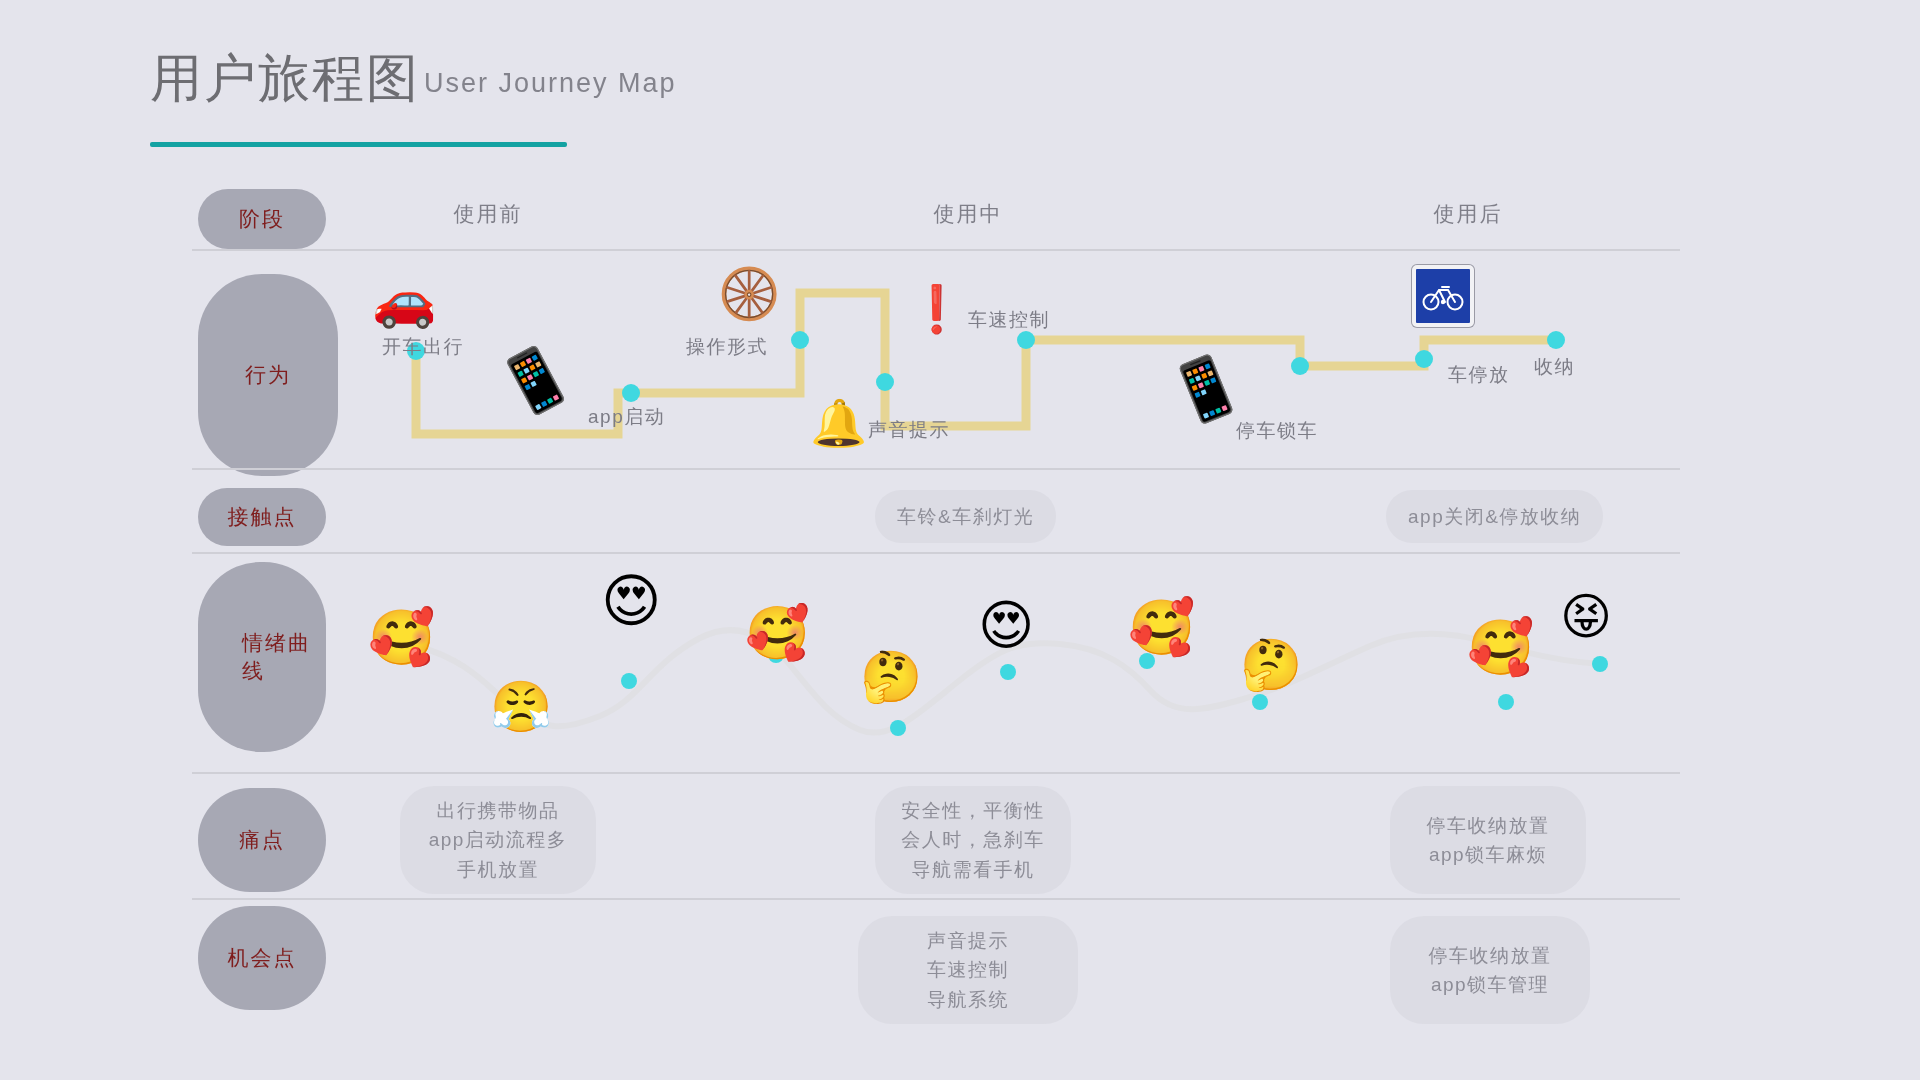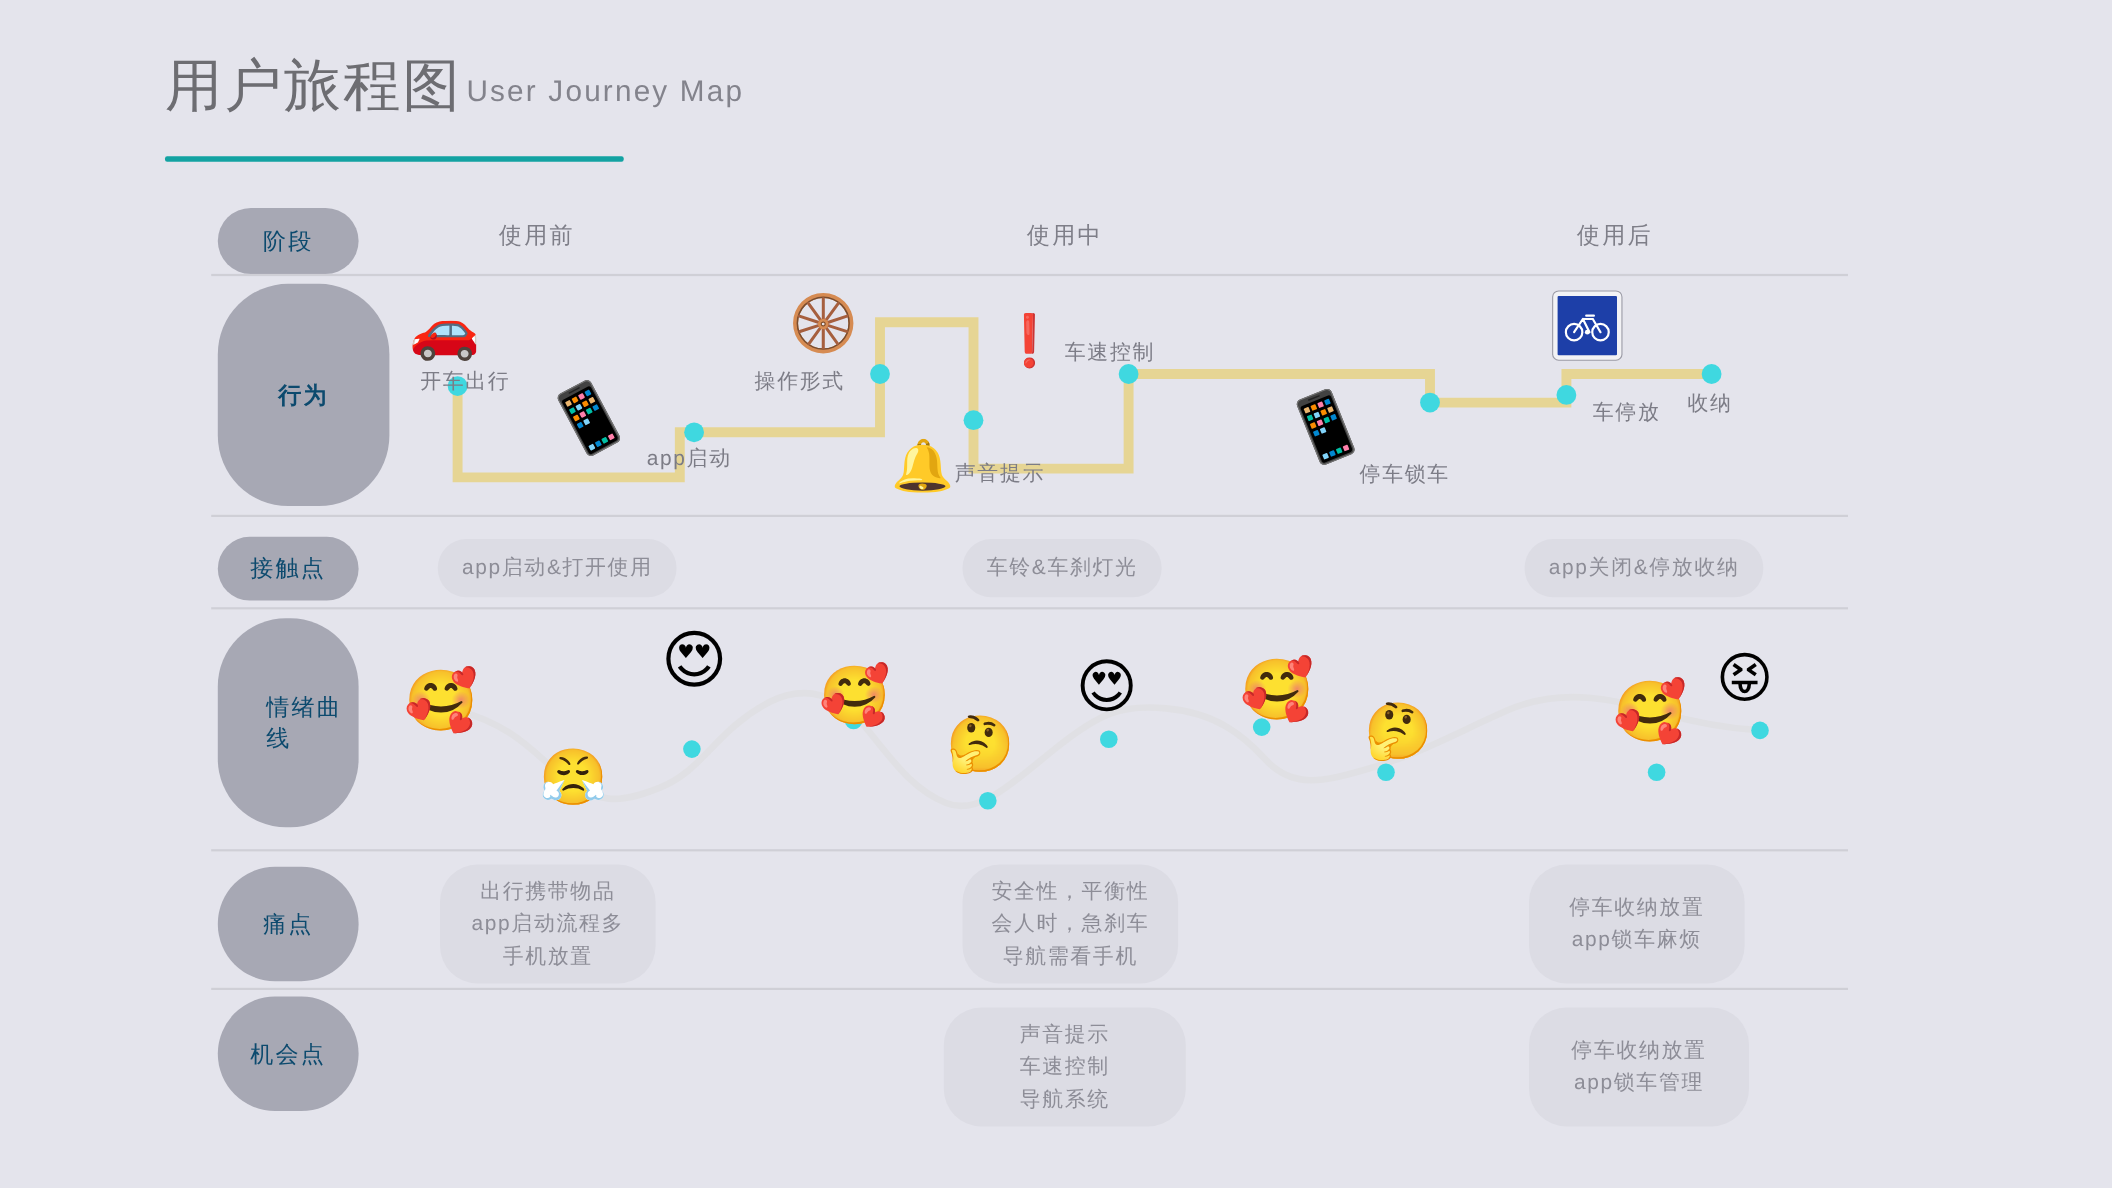--- a/index.html
+++ b/index.html
@@ -10,21 +10,21 @@
     overflow: hidden;
   }
   #root { position: relative; width: 1920px; height: 1080px; }
 
   
   .title-wrap { position: absolute; left: 150px; top: 52px; display: flex; align-items: flex-end; gap: 4px; }
   .title-cn { font-size: 52px; color: #6d6d72; letter-spacing: 2px; line-height: 1; font-weight: 400; }
   .title-en { font-size: 27px; color: #83838c; letter-spacing: 2px; padding-bottom: 5px; font-weight: 300; }
   .title-rule { position: absolute; left: 150px; top: 142px; width: 417px; height: 5px; background: #13a2a2; border-radius: 2px; }
   .pill {
-    position: absolute; background: #a7a8b4; color: #0c4a6e;
+    position: absolute; background: #a7a8b4; color: #7f1d1d;
     display: flex; align-items: center; justify-content: center;
     font-size: 21px; letter-spacing: 2px;
   }
   .divider { position: absolute; height: 2px; background: #cfcfd6; }
 
   
   .stage-label { position: absolute; font-size: 21px; color: #7e7e88; letter-spacing: 2px; text-align: center; }
 
   
   #behaviour-layer { position: absolute; left: 0; top: 0; width: 1920px; height: 1080px; pointer-events: none; }
@@ -62,21 +62,21 @@
   <div class="title-rule"></div>
 
   <div class="pill" style="left:198px; top:189px; width:128px; height:60px; border-radius:30px;">
     <span>阶段</span>
   </div>
   <div class="stage-label" style="left:398px; top:200px; width:180px;">使用前</div>
   <div class="stage-label" style="left:878px; top:200px; width:180px;">使用中</div>
   <div class="stage-label" style="left:1378px; top:200px; width:180px;">使用后</div>
   <div class="divider" style="left:192px; top:249px; width:1488px;"></div>
 
-  <div class="pill" style="left:198px; top:258px; width:156px; height:202px; border-radius:64px;font-weight:bold;">
+  <div class="pill" style="left:198px; top:274px; width:140px; height:202px; border-radius:64px;">
     <span>行为</span>
   </div>
 
   <svg id="behaviour-layer" viewBox="0 0 1920 1080">
     <polyline points="416,351 416,434 618,434 618,393 800,393 800,293 885,293 885,426 1026,426 1026,340 1300,340 1300,366 1424,366 1424,340 1556,340" fill="none" stroke="#e6d594" stroke-width="9" stroke-linejoin="miter" stroke-linecap="butt"></polyline>
     <circle cx="416" cy="351" r="9" fill="#3fd8e0"></circle>
     <circle cx="631" cy="393" r="9" fill="#3fd8e0"></circle>
     <circle cx="800" cy="340" r="9" fill="#3fd8e0"></circle>
     <circle cx="885" cy="382" r="9" fill="#3fd8e0"></circle>
     <circle cx="1026" cy="340" r="9" fill="#3fd8e0"></circle>
@@ -111,23 +111,20 @@
       <circle cx="21" cy="21" r="2.2" fill="#fff"></circle>
     </svg>
   </div>
   <div class="node-label" style="left:1448px; top:362px;">车停放</div>
   <div class="node-label" style="left:1534px; top:354px;">收纳</div>
 
   <div class="divider" style="left:192px; top:468px; width:1488px;"></div>
 
   <div class="pill" style="left:198px; top:488px; width:128px; height:58px; border-radius:29px;">
     <span>接触点</span>
-  </div>
-  <div class="chip" style="left:398px; top:490px; height:53px;">
-    <span>app启动&amp;打开使用</span>
   </div>
   <div class="chip" style="left:875px; top:490px; height:53px;">
     <span>车铃&amp;车刹灯光</span>
   </div>
   <div class="chip" style="left:1386px; top:490px; height:53px;">
     <span>app关闭&amp;停放收纳</span>
   </div>
   <div class="divider" style="left:192px; top:552px; width:1488px;"></div>
 
   <div class="pill" style="left:198px; top:562px; width:128px; height:190px; border-radius:62px;padding-left:44px;">

